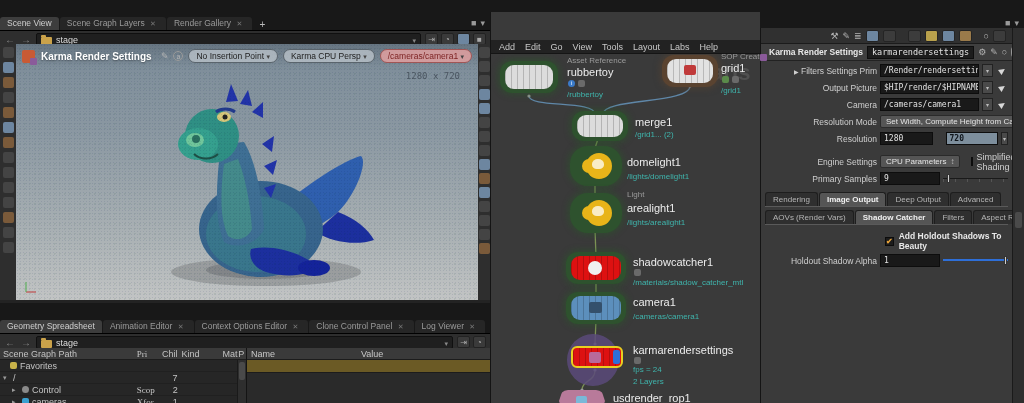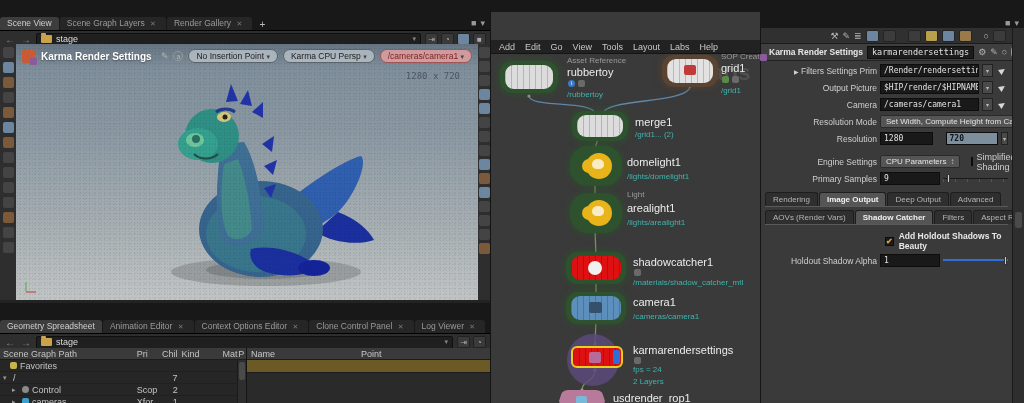--- a/index.html
+++ b/index.html
@@ -8,21 +8,21 @@
   .abs { position:absolute; }
   
   .tabbar { background:#181818; display:flex; align-items:flex-end; height:31px; border-bottom:1px solid #000; }
   .tab { background:#3d3d3d; color:#cfcfcf; padding:1px 7px 2px 7px; margin-right:1px; border-radius:3px 3px 0 0; white-space:nowrap; font-size:8.5px; }
   .tab.inactive { background:#262626; color:#9a9a9a; }
   .tab-x { color:#777; font-size:7px; padding:0 3px; }
   .tab-plus { color:#bbb; padding:0 6px; font-size:10px; }
   .winctl { margin-left:auto; display:flex; gap:4px; padding:0 5px 2px 0; color:#9a9a9a; }
   .navbar { background:#2e2e2e; height:17px; display:flex; align-items:center; gap:4px; padding:0 4px; border-bottom:1px solid #1a1a1a; }
   .navarrow { color:#8a8a8a; font-size:10px; width:12px; text-align:center; }
-  .pathbox { background:#1f1f1f; border:1px solid #101010; border-radius:2px; height:13px; flex:1; display:flex; align-items:center; gap:4px; padding:0 4px; color:#ddd; }
+  .pathbox { background:#1f1f1f; border:1px solid #101010; border-radius:2px; height:13px; flex:1; display:flex; align-items:flex-end; gap:4px; padding:0 4px; color:#ddd; }
   .folder { width:11px; height:8px; background:#caa24a; border-radius:1px; position:relative; }
   .folder::before { content:""; position:absolute; top:-2px; left:0; width:5px; height:2px; background:#caa24a; border-radius:1px 1px 0 0; }
   .ddarrow { margin-left:auto; color:#888; font-size:7px; }
   .navicons { display:flex; gap:3px; }
   .miniicon { width:13px; height:12px; background:#3a3a3a; border:1px solid #222; border-radius:2px; display:flex; align-items:center; justify-content:center; color:#aaa; font-size:8px; }
   .miniicon.bright { background:#6d86a0; }
   .miniicon.yellow { background:#b9a14c; }
   
   #left-pane { left:0; top:0; width:490px; height:303px; }
   .vtoolbar { background:#2b2b2b; height:14px; display:flex; align-items:center; padding:0 4px; border-bottom:1px solid #191919; }
@@ -47,21 +47,21 @@
   
   #bottom-pane { left:0; top:303px; width:490px; height:100px; background:#2b2b2b; }
   .btoolbar { height:16px; background:#2f2f2f; border-bottom:1px solid #1a1a1a; display:flex; align-items:center; gap:3px; padding:0 3px; }
   .ticon { width:13px; height:12px; border-radius:2px; background:#3c3c3c; border:1px solid #242424; display:flex; align-items:center; justify-content:center; font-size:8px; color:#a8a8a8; }
   .ticon.hl { background:#b9a14c; color:#222; }
   .ticon.blue { background:#6d86a0; color:#111; }
   .treewrap { position:absolute; left:0; top:45px; width:247px; bottom:0; background:#262626; border-right:1px solid #141414; overflow:hidden; }
   .thead { display:flex; background:#3a3a3a; border-bottom:1px solid #1c1c1c; height:12px; align-items:center; color:#c2c2c2; }
   .trow { display:flex; height:12px; align-items:center; border-bottom:1px solid #202020; color:#c4c4c4; }
   .c-path { width:140px; padding-left:3px; display:flex; align-items:center; gap:3px; overflow:hidden; white-space:nowrap; }
-  .c-pri { width:24px; } .c-chil { width:20px; text-align:right; padding-right:2px; } .c-kind { width:44px; padding-left:2px; } .c-mat { width:16px; overflow:hidden;} .c-p { width:8px; }
+  .c-pri { width:24px;font-family:Liberation Serif, serif; } .c-chil { width:20px; text-align:right; padding-right:2px; } .c-kind { width:44px; padding-left:2px; } .c-mat { width:16px; overflow:hidden;} .c-p { width:8px; }
   .twisty { color:#9a9a9a; font-size:7px; width:7px; }
   .dot-ic { width:7px; height:7px; border-radius:2px; flex:0 0 auto; }
   .vscroll { position:absolute; right:0; top:12px; width:9px; bottom:0; background:#2e2e2e; border-left:1px solid #1a1a1a; }
   .vscroll .handle { margin:2px 1px; height:18px; background:#4a4a4a; border-radius:2px; }
   .nvtable { position:absolute; left:247px; top:45px; right:0; bottom:0; background:#2a2a2a; overflow:hidden; }
   .nv-head { display:flex; background:#3a3a3a; height:12px; align-items:center; border-bottom:1px solid #1c1c1c; }
   .nv-name { width:110px; padding-left:4px; } .nv-value { flex:1; padding-left:4px; }
   .nv-selrow { height:13px; background:#6b5a25; border-bottom:1px solid #1c1c1c; }
   
   #net-pane { left:490px; top:12px; width:270px; height:403px; background:#3a3a3a; border-left:1px solid #141414; }
@@ -350,21 +350,21 @@
     </div>
 
     <div class="vscroll">
         <div class="handle"></div>
       </div>
   </div>
 
   <div class="nvtable">
     <div class="nv-head">
       <div class="nv-name">Name</div>
-      <div class="nv-value">Point</div>
+      <div class="nv-value">Value</div>
     </div>
     <div class="nv-selrow"></div>
   </div>
 </div>
 
 <div class="abs" id="net-top">
   <div class="tabbar">
     <div class="tab"><span>/stage</span> <span class="tab-x">✕</span></div>
     <div class="tab-plus">+</div>
     <div class="winctl">

